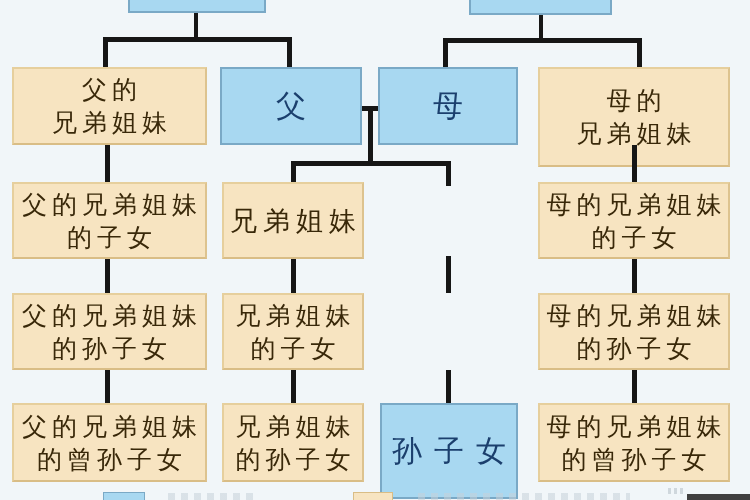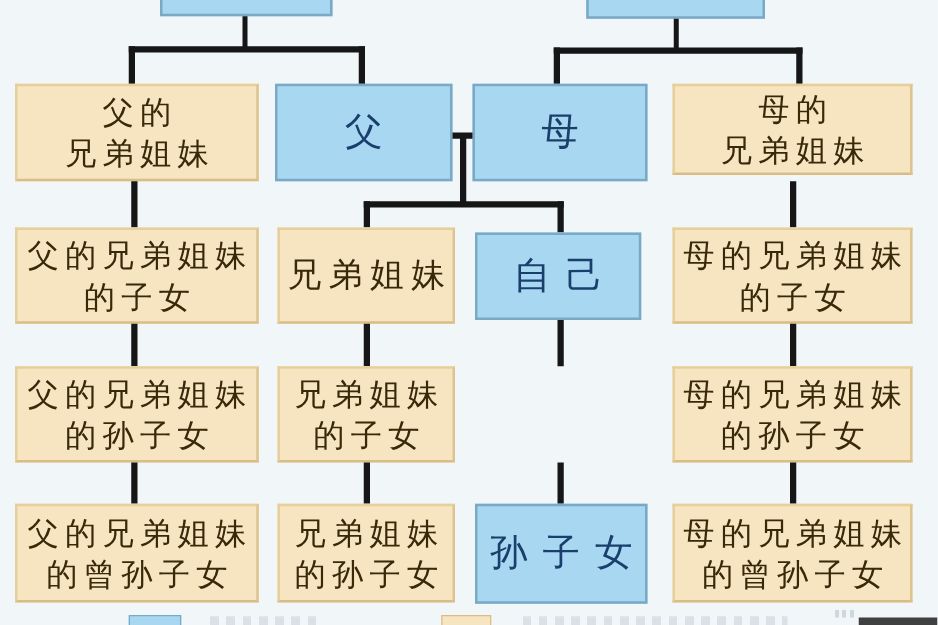--- a/index.html
+++ b/index.html
@@ -69,43 +69,40 @@
   <div class="box orange t-small" style="left:12px;top:67px;width:195px;height:78px;">
     <span>父的</span>
     <span>兄弟姐妹</span>
   </div>
   <div class="box blue t-big" style="left:220px;top:67px;width:142px;height:78px;">
     <span>父</span>
   </div>
   <div class="box blue t-big" style="left:378px;top:67px;width:140px;height:78px;">
     <span>母</span>
   </div>
-  <div class="box orange t-small" style="left:538px;top:67px;width:192px;height:73px;">
+  <div class="box orange t-small" style="left:538px;top:67px;width:192px;height:100px;">
     <span>母的</span>
     <span>兄弟姐妹</span>
   </div>
 
   <div class="line" style="left:362px;top:106px;width:16px;height:5px;"></div>
   <div class="line" style="left:368px;top:108px;width:5px;height:57px;"></div>
   <div class="line" style="left:291px;top:161px;width:160px;height:5px;"></div>
   <div class="line" style="left:291px;top:161px;width:5px;height:21px;"></div>
   <div class="line" style="left:446px;top:161px;width:5px;height:25px;"></div>
 
   <div class="line" style="left:105px;top:145px;width:5px;height:37px;"></div>
   <div class="line" style="left:632px;top:145px;width:5px;height:37px;"></div>
 
   <div class="box orange t-small" style="left:12px;top:182px;width:195px;height:77px;">
     <span>父的兄弟姐妹</span>
     <span>的子女</span>
   </div>
   <div class="box orange t-mid" style="left:222px;top:182px;width:142px;height:77px;">
     <span>兄弟姐妹</span>
-  </div>
-  <div class="box blue t-big" style="left:380px;top:186px;width:133px;height:70px;">
-    <span>自己</span>
   </div>
   <div class="box orange t-small" style="left:538px;top:182px;width:192px;height:77px;">
     <span>母的兄弟姐妹</span>
     <span>的子女</span>
   </div>
 
   <div class="line" style="left:105px;top:259px;width:5px;height:34px;"></div>
   <div class="line" style="left:291px;top:259px;width:5px;height:34px;"></div>
   <div class="line" style="left:446px;top:256px;width:5px;height:37px;"></div>
   <div class="line" style="left:632px;top:259px;width:5px;height:34px;"></div>
@@ -129,21 +126,21 @@
   <div class="line" style="left:632px;top:370px;width:5px;height:33px;"></div>
 
   <div class="box orange t-small" style="left:12px;top:403px;width:195px;height:79px;">
     <span>父的兄弟姐妹</span>
     <span>的曾孙子女</span>
   </div>
   <div class="box orange t-small" style="left:222px;top:403px;width:142px;height:79px;">
     <span>兄弟姐妹</span>
     <span>的孙子女</span>
   </div>
-  <div class="box blue t-big" style="left:380px;top:403px;width:138px;height:80px;">
+  <div class="box blue t-big" style="left:380px;top:403px;width:138px;height:96px;">
     <span>孙子女</span>
   </div>
   <div class="box orange t-small" style="left:538px;top:403px;width:192px;height:79px;">
     <span>母的兄弟姐妹</span>
     <span>的曾孙子女</span>
   </div>
 
   <div class="swatch blue" style="left:103px;top:492px;width:42px;height:12px;"></div>
   <div class="faint-text" style="left:168px;top:493px;width:88px;height:7px;"></div>
   <div class="swatch orange" style="left:353px;top:492px;width:40px;height:12px;"></div>

